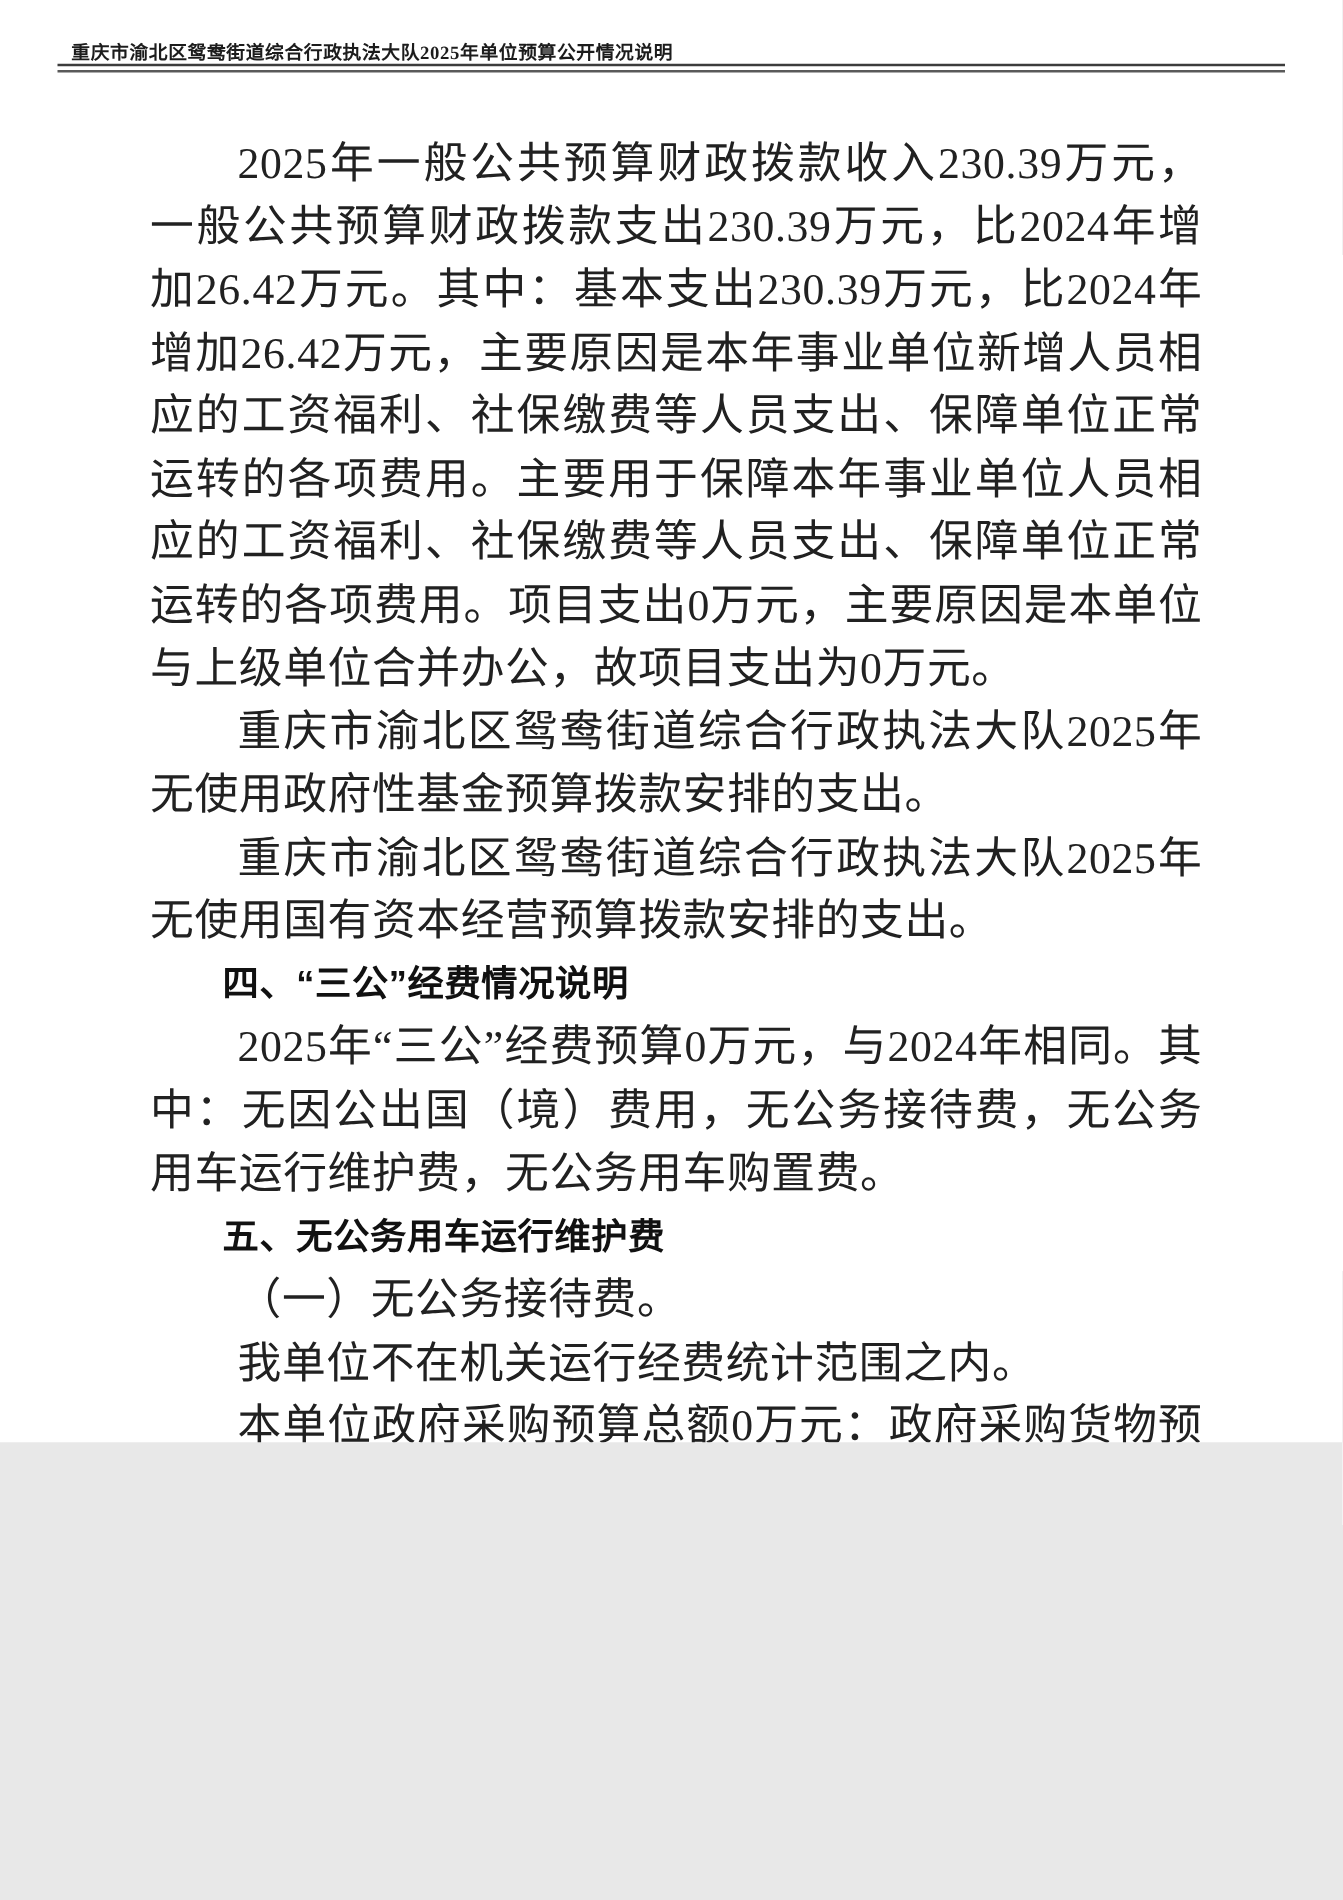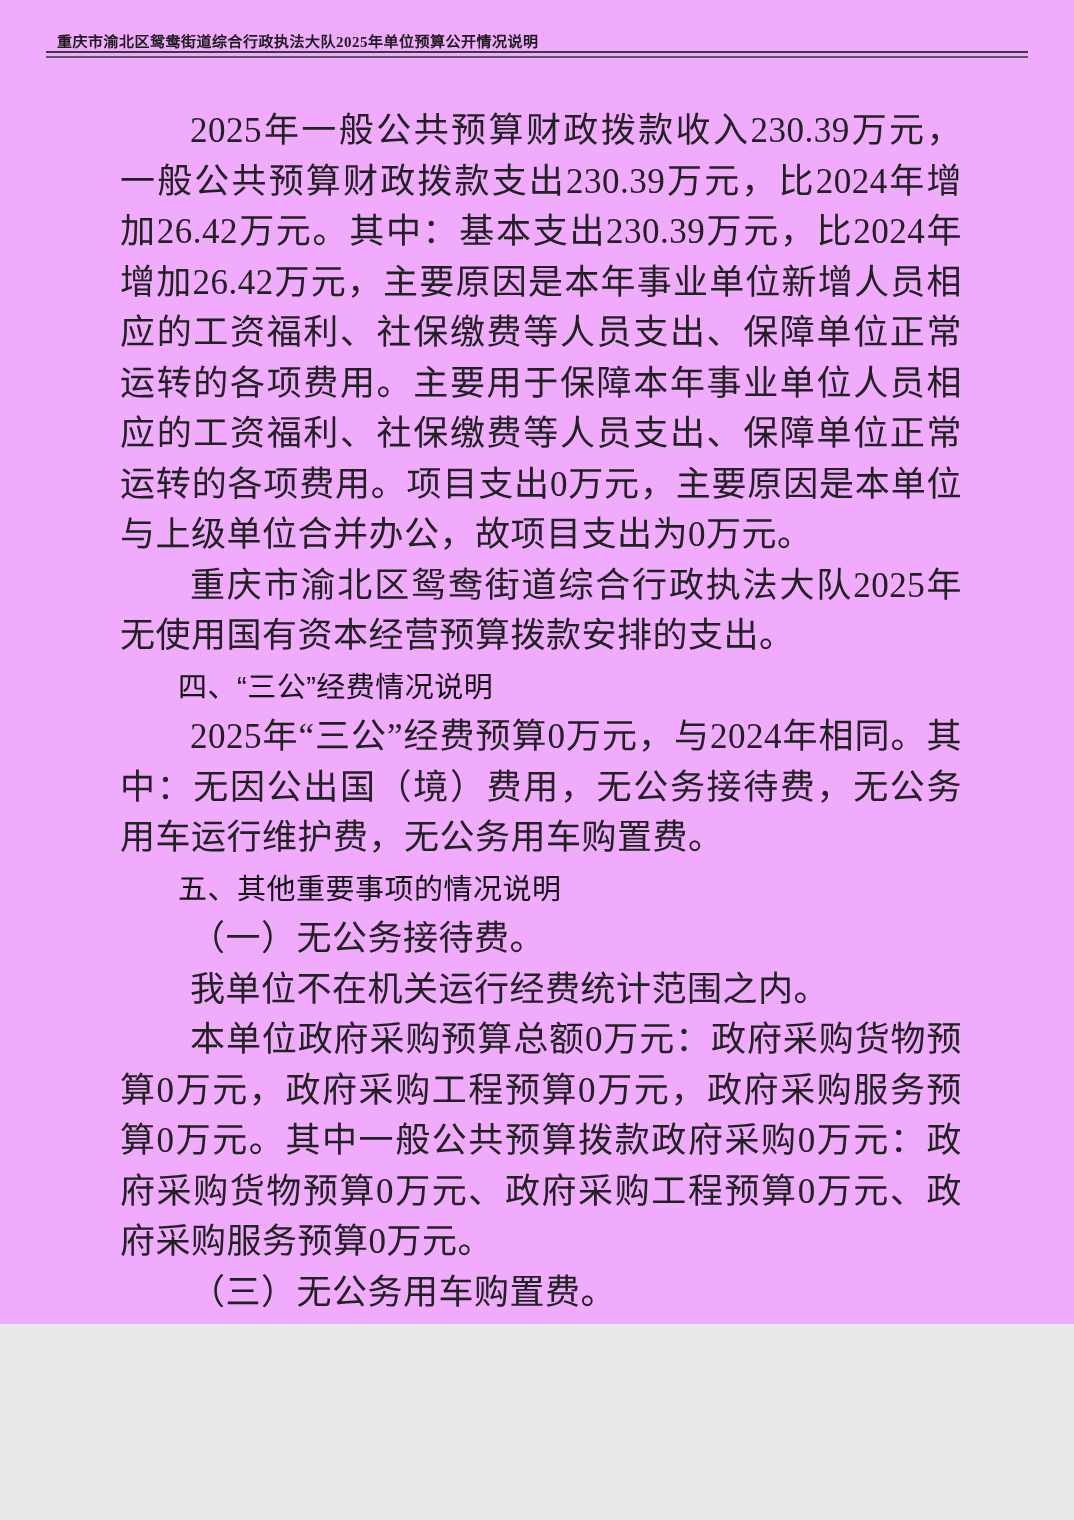--- a/index.html
+++ b/index.html
@@ -3,23 +3,23 @@
 <meta charset="utf-8">
 <style>
   html, body {
     margin: 0;
     padding: 0;
     background: #e8e8e8;
   }
   .page {
     position: relative;
     width: 1074px;
-    height: 1324px;
+    height: 1154px;
     margin: 0 auto;
-    background: #f0abfc;
+    background: #ffffff;
     overflow: hidden;
     font-family: "Liberation Serif", "DejaVu Serif", serif;
     color: #1f1f1f;
   }
   
   .page-header {
     position: absolute;
     top: 30px;
     left: 57px;
     right: 46px;
@@ -56,21 +56,21 @@
     text-indent: 2em;
     color: #212121;
     font-family: "Liberation Serif", "DejaVu Serif", serif;
     letter-spacing: 0.5px;
   }
   .heading {
     margin: 0;
     font-size: 29px;
     line-height: 50.5px;
     text-indent: 2em;
-    font-weight: 400;
+    font-weight: 700;
     color: #111111;
     font-family: "Liberation Sans", "DejaVu Sans", sans-serif;
     letter-spacing: 0.5px;
   }
   
   .page-footer {
     position: absolute;
     top: 1480px;
     left: 0;
     width: 100%;
@@ -87,24 +87,25 @@
 
 <div class="page">
 
   <div class="page-header">
     <div class="header-title">重庆市渝北区鸳鸯街道综合行政执法大队2025年单位预算公开情况说明</div>
   </div>
   <div class="header-rule"></div>
 
   <div class="doc-body">
     <p class="para">2025年一般公共预算财政拨款收入230.39万元，一般公共预算财政拨款支出230.39万元，比2024年增加26.42万元。其中：基本支出230.39万元，比2024年增加26.42万元，主要原因是本年事业单位新增人员相应的工资福利、社保缴费等人员支出、保障单位正常运转的各项费用。主要用于保障本年事业单位人员相应的工资福利、社保缴费等人员支出、保障单位正常运转的各项费用。项目支出0万元，主要原因是本单位与上级单位合并办公，故项目支出为0万元。</p>
+    <p class="para">重庆市渝北区鸳鸯街道综合行政执法大队2025年无使用政府性基金预算拨款安排的支出。</p>
     <p class="para">重庆市渝北区鸳鸯街道综合行政执法大队2025年无使用国有资本经营预算拨款安排的支出。</p>
     <h2 class="heading">四、“三公”经费情况说明</h2>
     <p class="para">2025年“三公”经费预算0万元，与2024年相同。其中：无因公出国（境）费用，无公务接待费，无公务用车运行维护费，无公务用车购置费。</p>
-    <h2 class="heading">五、其他重要事项的情况说明</h2>
+    <h2 class="heading">五、无公务用车运行维护费</h2>
     <p class="sub-para">（一）无公务接待费。</p>
     <p class="para">我单位不在机关运行经费统计范围之内。</p>
     <p class="para">本单位政府采购预算总额0万元：政府采购货物预算0万元，政府采购工程预算0万元，政府采购服务预算0万元。其中一般公共预算拨款政府采购0万元：政府采购货物预算0万元、政府采购工程预算0万元、政府采购服务预算0万元。</p>
     <p class="sub-para">（三）无公务用车购置费。</p>
   </div>
 
   <div class="page-footer">
     <span class="page-number">-2-</span>
   </div>
 

